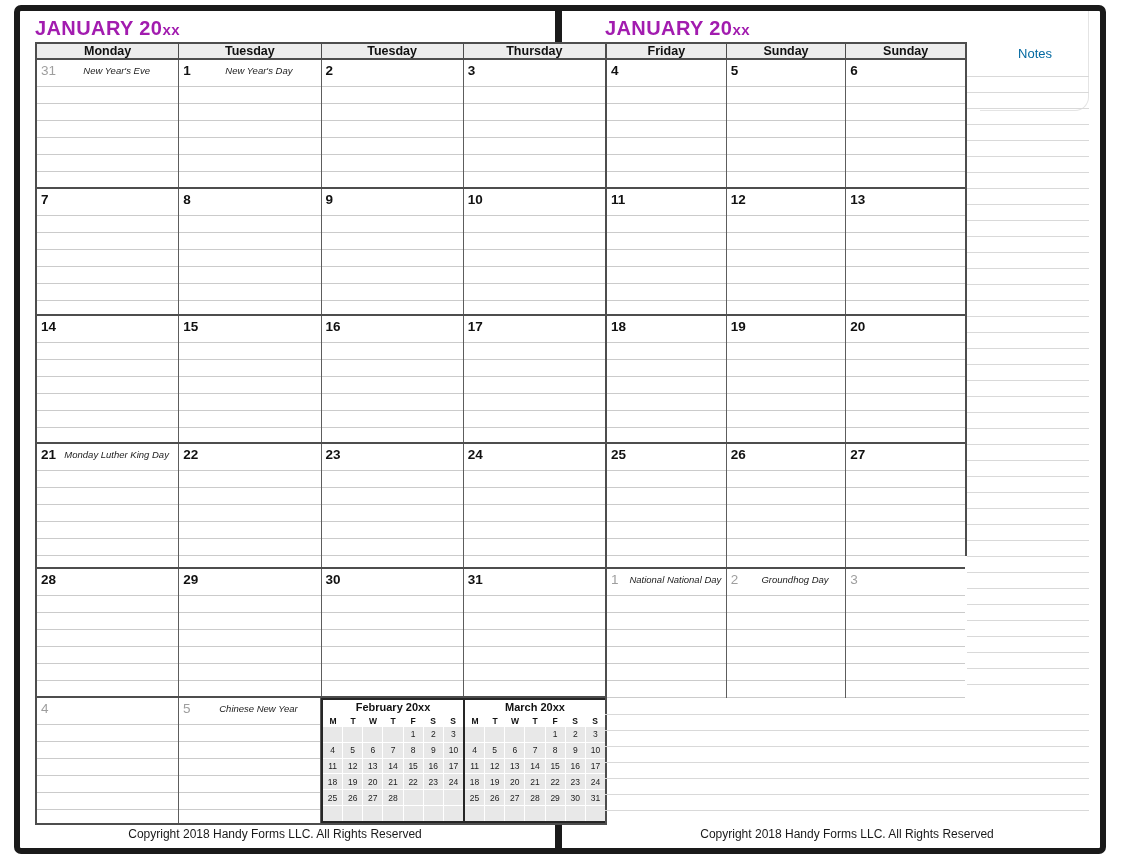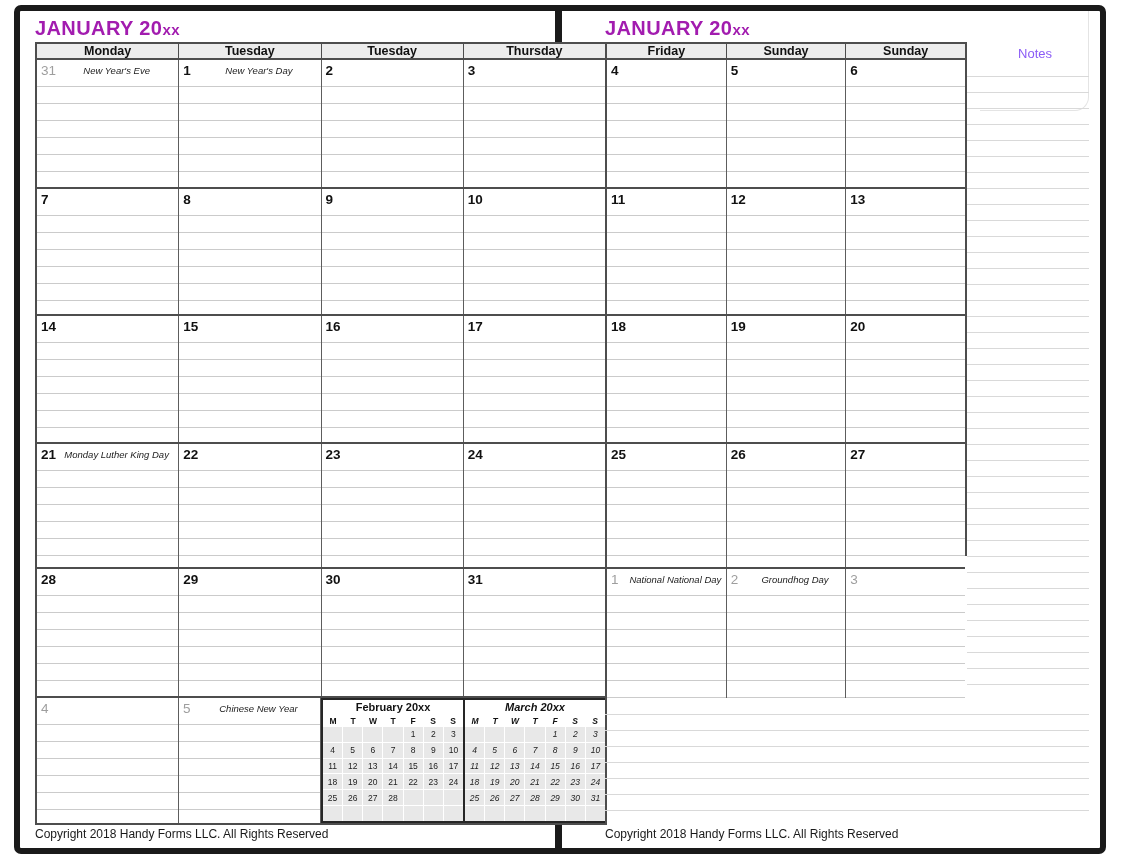--- a/index.html
+++ b/index.html
@@ -33,39 +33,39 @@
   .row > :last-child { border-right:none; }
   .lines { position:absolute; left:0; right:0; top:26px; bottom:0;
            background:repeating-linear-gradient(to bottom, var(--rule) 0 1px, transparent 1px 17px); }
   .dnum { position:absolute; top:3px; left:4px; font-weight:bold; font-size:13.5px; color:#111; }
   .dnum.gray { color:var(--gray); font-weight:normal; }
   .holiday { position:absolute; top:5px; left:20px; right:2px; text-align:center;
              font-style:italic; font-size:9.5px; color:#222; white-space:nowrap; overflow:hidden; }
 
   .minical-wrap { flex:0 0 50%; display:flex; border:2.5px solid #262626; background:#4d7c0f; }
   .minical { flex:1; display:flex; flex-direction:column; background:#fff; min-width:0; }
-  .minical + .minical { border-left:2.5px solid #262626;font-style:italic; }
+  .minical + .minical { border-left:2.5px solid #262626; }
   .mc-title { height:15px; font-weight:bold; font-size:11px; line-height:15px; text-align:center; color:#111; }
   .mc-week  { display:grid; grid-template-columns:repeat(7,1fr); height:12px;
               font-weight:bold; font-size:8.5px; line-height:12px; text-align:center; color:#111; }
   .mc-dates { flex:1; display:grid; grid-template-columns:repeat(7,1fr); grid-auto-rows:1fr;
               gap:1px; background:#fff; font-size:8.5px; color:#222; }
   .mc-cell  { background:#e8e8e8; display:flex; align-items:center; justify-content:center; }
 
   .notes-label { position:absolute; left:967px; top:46px; width:136px; text-align:center;
-                 font-size:13px; color:#8b5cf6; }
+                 font-size:13px; color:#0369a1; }
   .notes-lines { position:absolute; left:967px; top:61px; width:122px; height:634px;
                  background:repeating-linear-gradient(to bottom, transparent 0 15px, var(--nline) 15px 16px); }
   .bottom-lines { position:absolute; left:605px; top:699px; width:484px; height:126px;
                   background:repeating-linear-gradient(to bottom, transparent 0 15px, var(--nline) 15px 16px); }
   .curl { position:absolute; left:980px; top:11px; width:109px; height:100px;
           border-right:1.5px solid #e4e4e4; border-bottom:1.5px solid #e4e4e4;
           border-radius:0 0 14px 0; }
 
-  .copyright { position:absolute; top:827px; font-size:12px; color:#1a1a1a; }
+  .copyright { position:absolute; top:827px; text-align:center; font-size:12px; color:#1a1a1a; }
   #copy-left  { left:35px;  width:480px; }
   #copy-right { left:605px; width:484px; }
 </style>
 </head>
 <body>
 
 <div class="canvas">
   <div class="frame"></div>
   <div class="spine"></div>
   <div id="rings">

